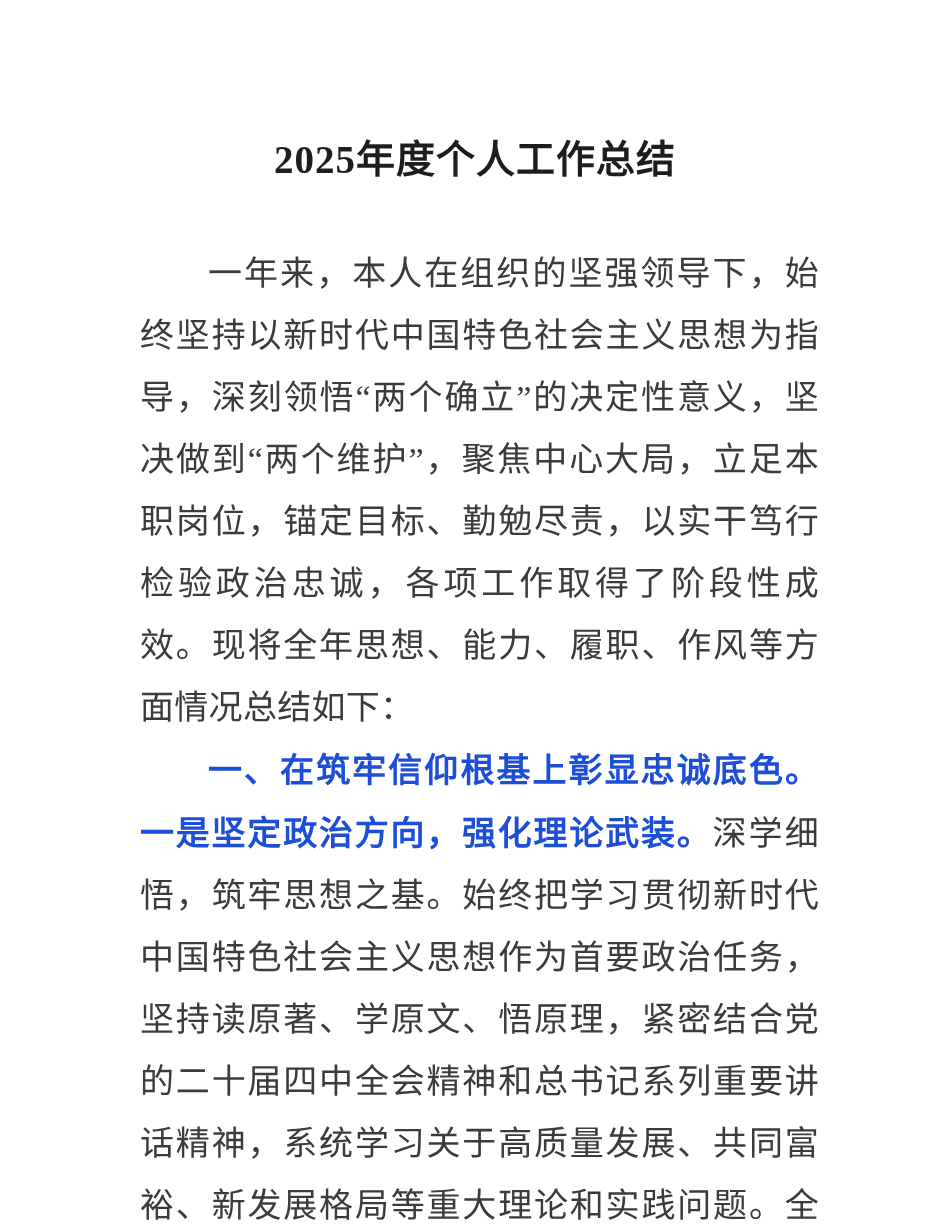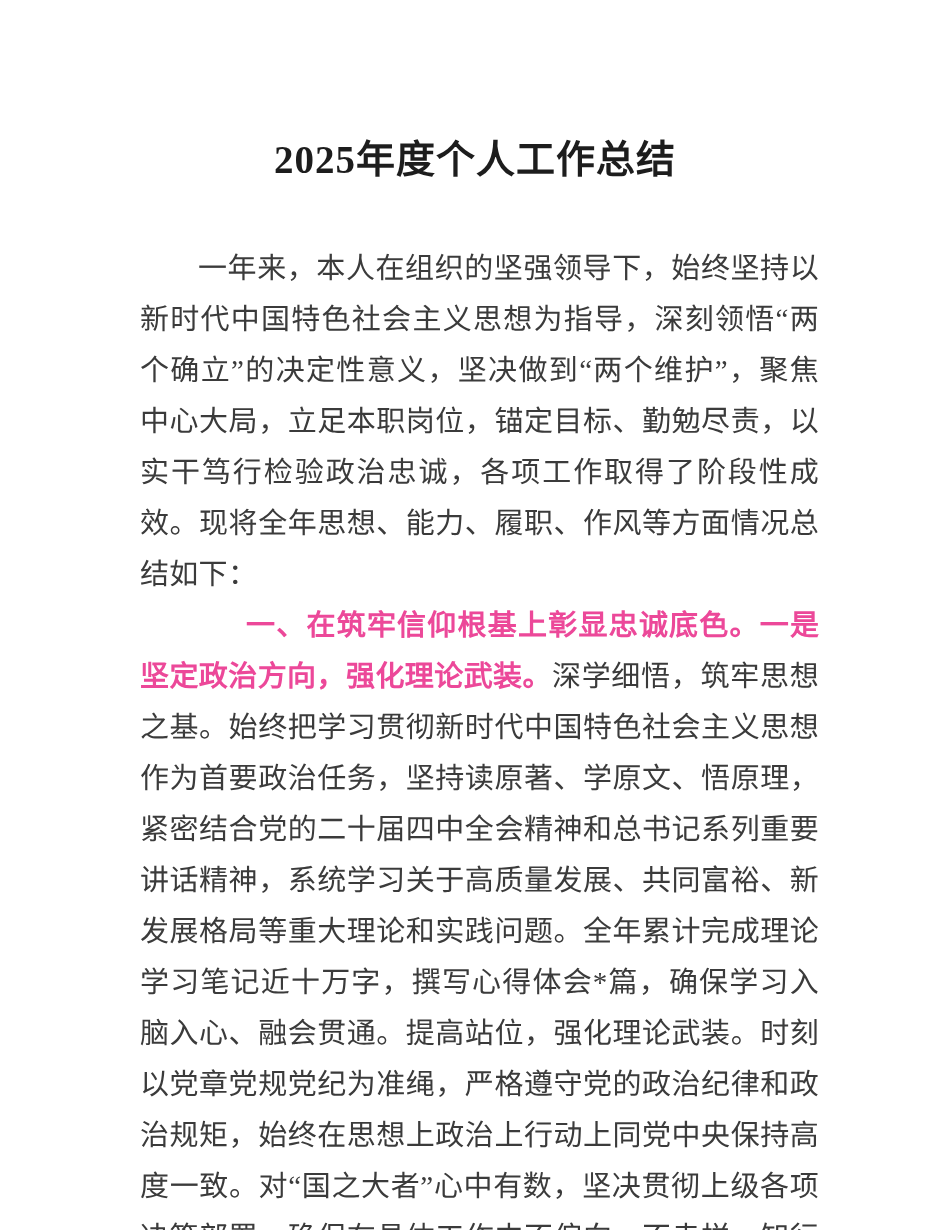--- a/index.html
+++ b/index.html
@@ -38,41 +38,40 @@
     position: absolute;
     top: 243px;
     left: 140px;
     width: 679px;
   }
 
   p.para {
     margin: 0;
     padding: 0;
     font-family: "Liberation Serif", "DejaVu Serif", serif;
-    font-size: 29px;
-    line-height: 51px;
+    font-size: 34px;
+    line-height: 62px;
     color: #3b3b3b;
     text-align: justify;
     text-align-last: left;
     text-indent: 2em;
     letter-spacing: 0.3px;
     font-weight: 400;
     -webkit-font-smoothing: antialiased;
   }
 
   p.para + p.para {
     margin-top: 0;
   }
 
   .strong-head {
     font-family: "Liberation Sans", "DejaVu Sans", sans-serif;
     font-weight: 700;
-    color: #ec4899;
+    color: #1d4ed8;
     letter-spacing: 0px;
-    margin-left: 48px;
   }
 
   .runon {
     
   }
 </style>
 </head>
 <body>
 
 <div class="page">

